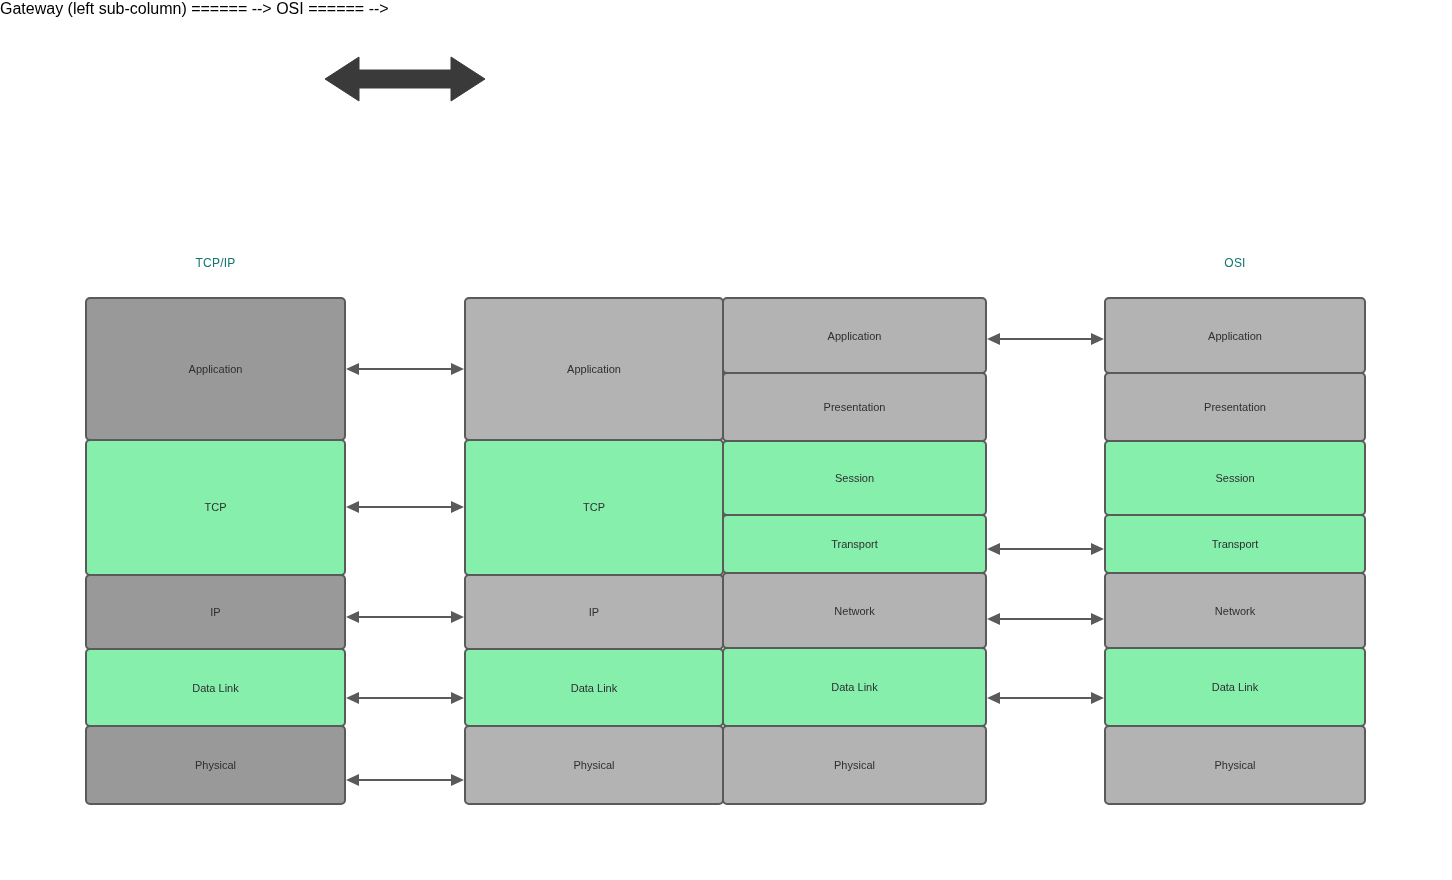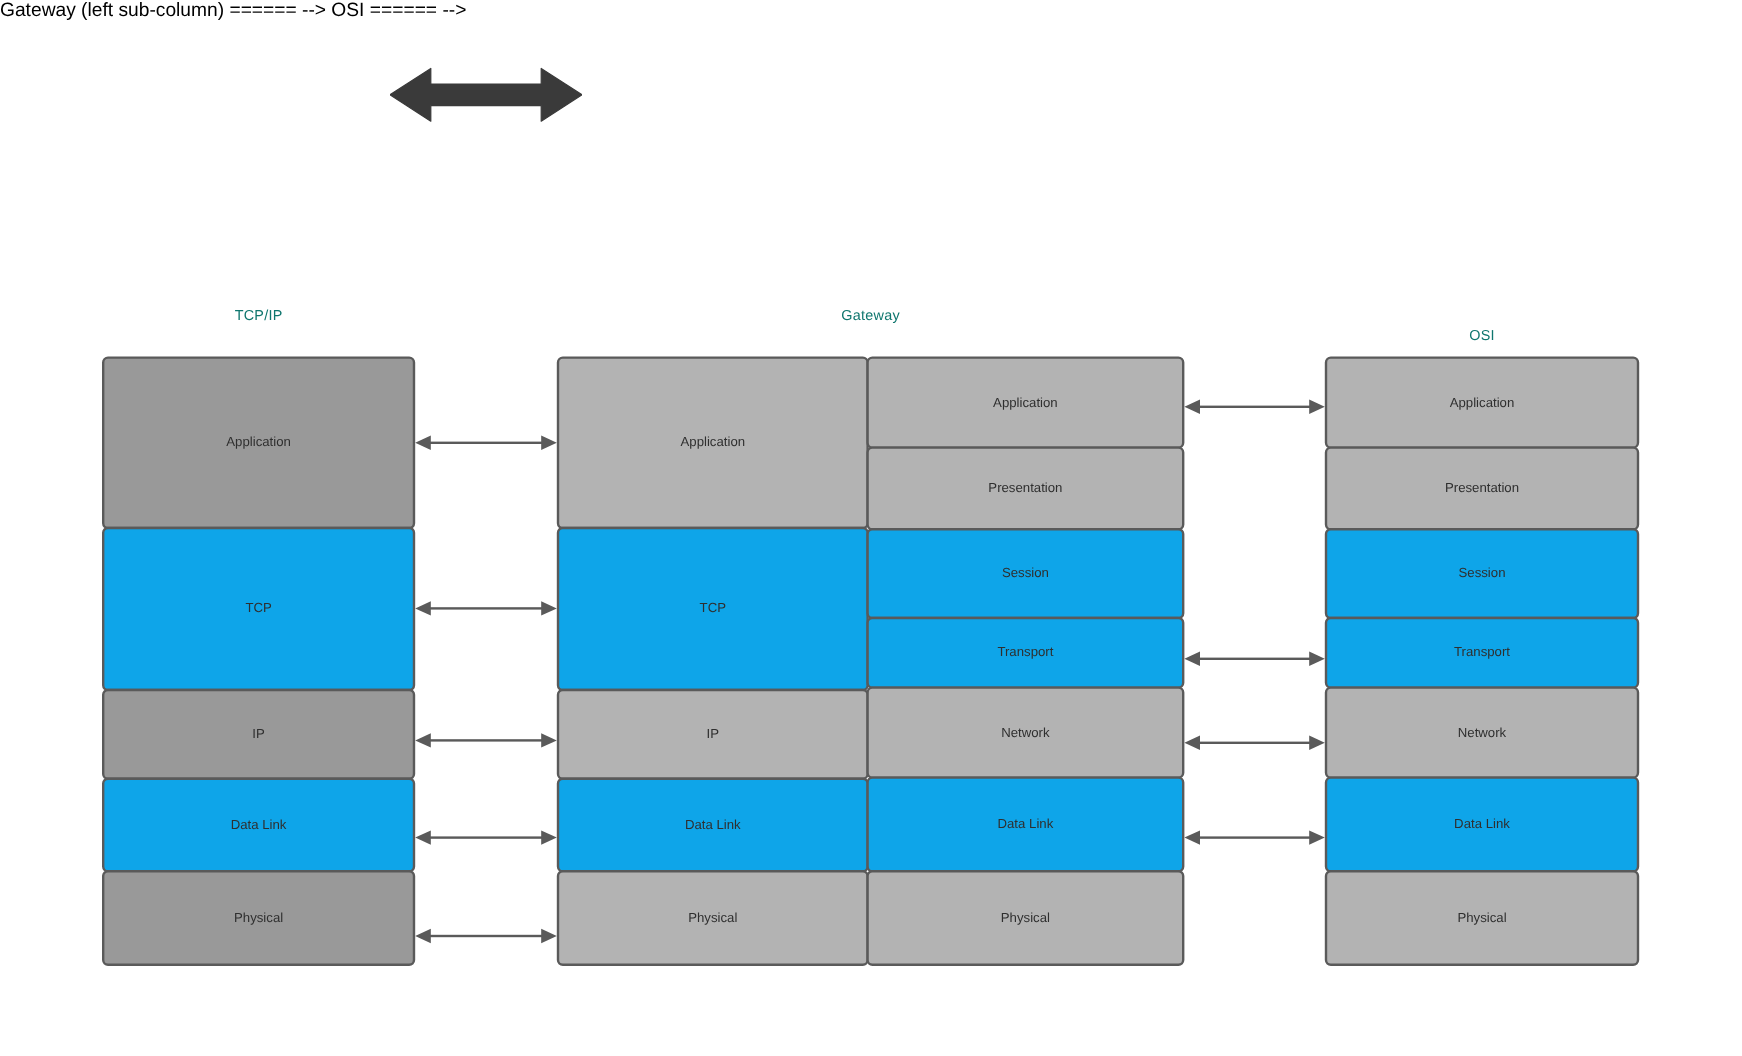--- a/index.html
+++ b/index.html
@@ -67,21 +67,21 @@
     text-align: center;
     margin-bottom: -2px;       
     white-space: nowrap;
     overflow: hidden;
   }
   .substack.right .layer { margin-left: -2px; } 
   .layer:last-child { margin-bottom: 16px; }
 
   .fill-dark  { background: #999999; }
   .fill-light { background: #b3b3b3; }
-  .fill-white { background: #0ea5e9; }
+  .fill-white { background: #86efac; }
 
   
   .connector {
     position: absolute;
     height: 20px;
   }
   .connector svg { display: block; width: 100%; height: 100%; overflow: visible; }
 </style>
 </head>
 <body>
@@ -90,22 +90,21 @@
 
   
   <div class="block-arrow">
     <svg viewBox="0 0 160 48" preserveAspectRatio="none" aria-hidden="true">
       <polygon points="0,24 34,2 34,15 126,15 126,2 160,24 126,46 126,33 34,33 34,46" fill="#3a3a3a" stroke="#3a3a3a" stroke-width="1" stroke-linejoin="round"></polygon>
     </svg>
   </div>
 
   
   <div class="col-title" style="left:85px;  top:256px; width:261px;">TCP/IP</div>
-  <div class="col-title" style="left:464px; top:256px; width:523px;">Gateway</div>
-  <div class="col-title" style="left:1104px;top:256px; width:262px;margin-top:16px;">OSI</div>
+  <div class="col-title" style="left:1104px;top:256px; width:262px;">OSI</div>
 
   
   <div class="stack" style="left:85px; top:297px; width:261px; height:524px;">
     <div class="layer fill-dark" style="height:148px;">Application</div>
     <div class="layer fill-white" style="height:142px;">TCP</div>
     <div class="layer fill-dark" style="height:78px;">IP</div>
     <div class="layer fill-white" style="height:82px;">Data Link</div>
     <div class="layer fill-dark" style="height:82px;">Physical</div>
   </div>
 

